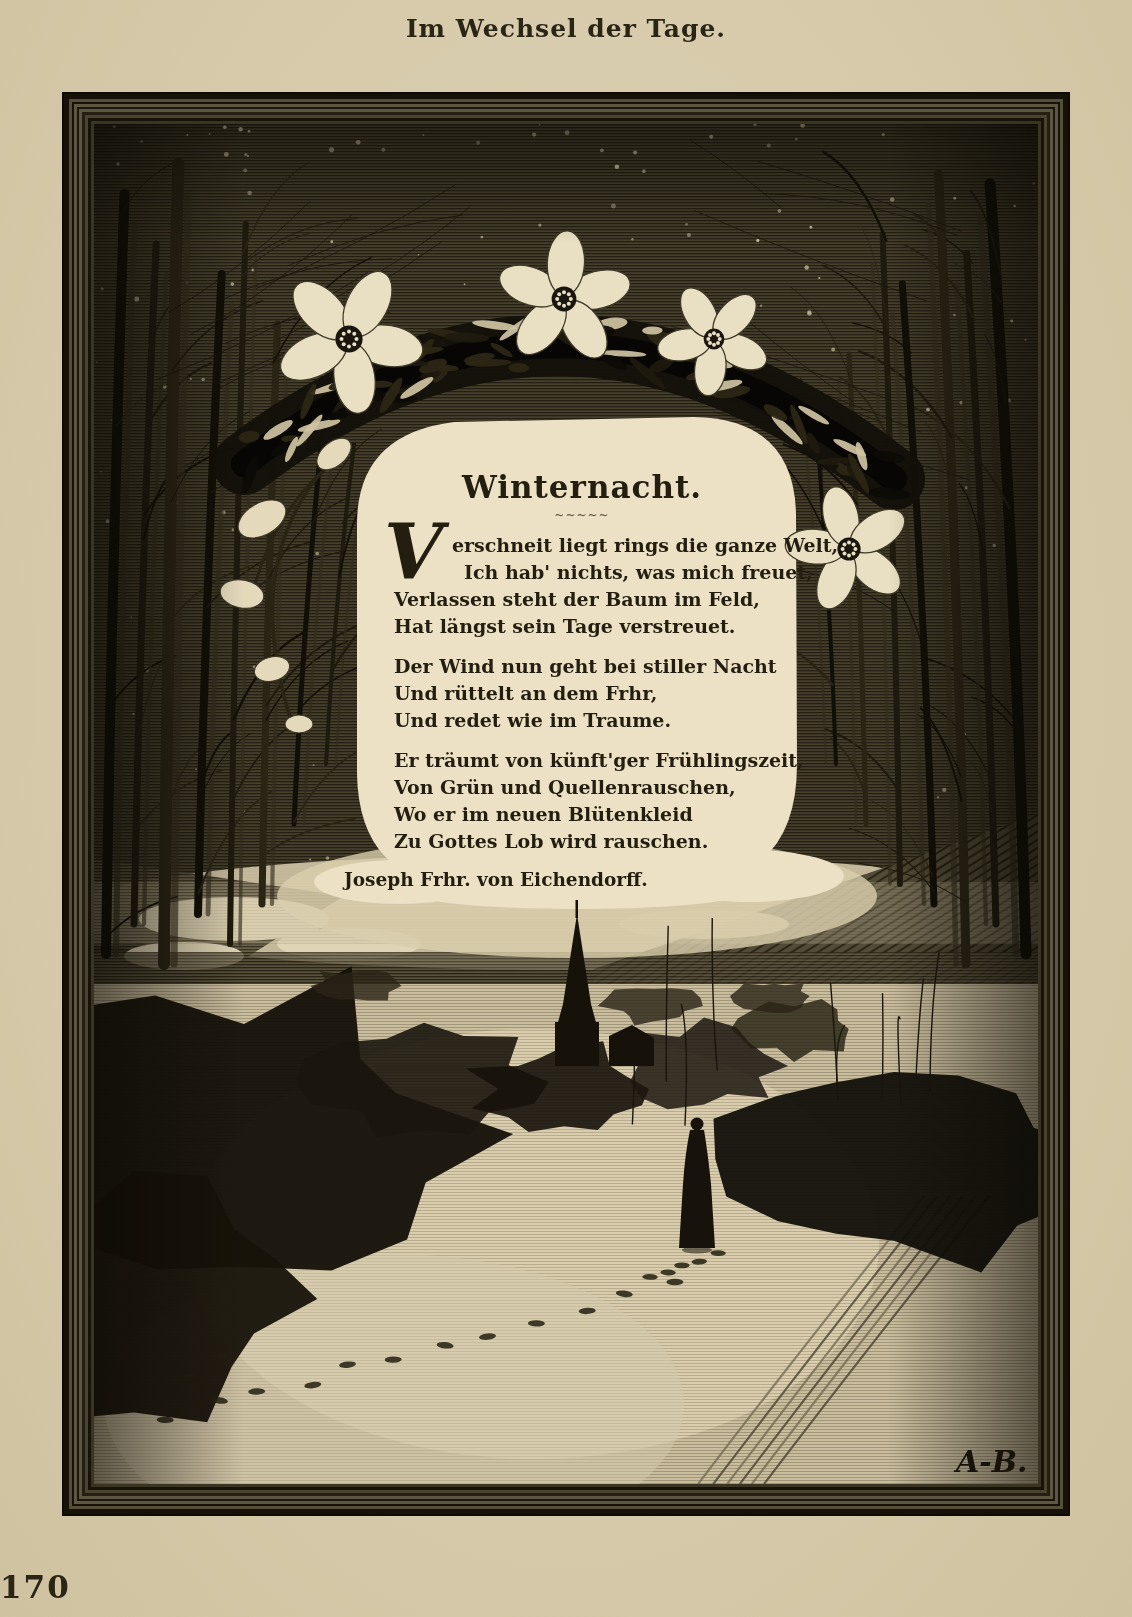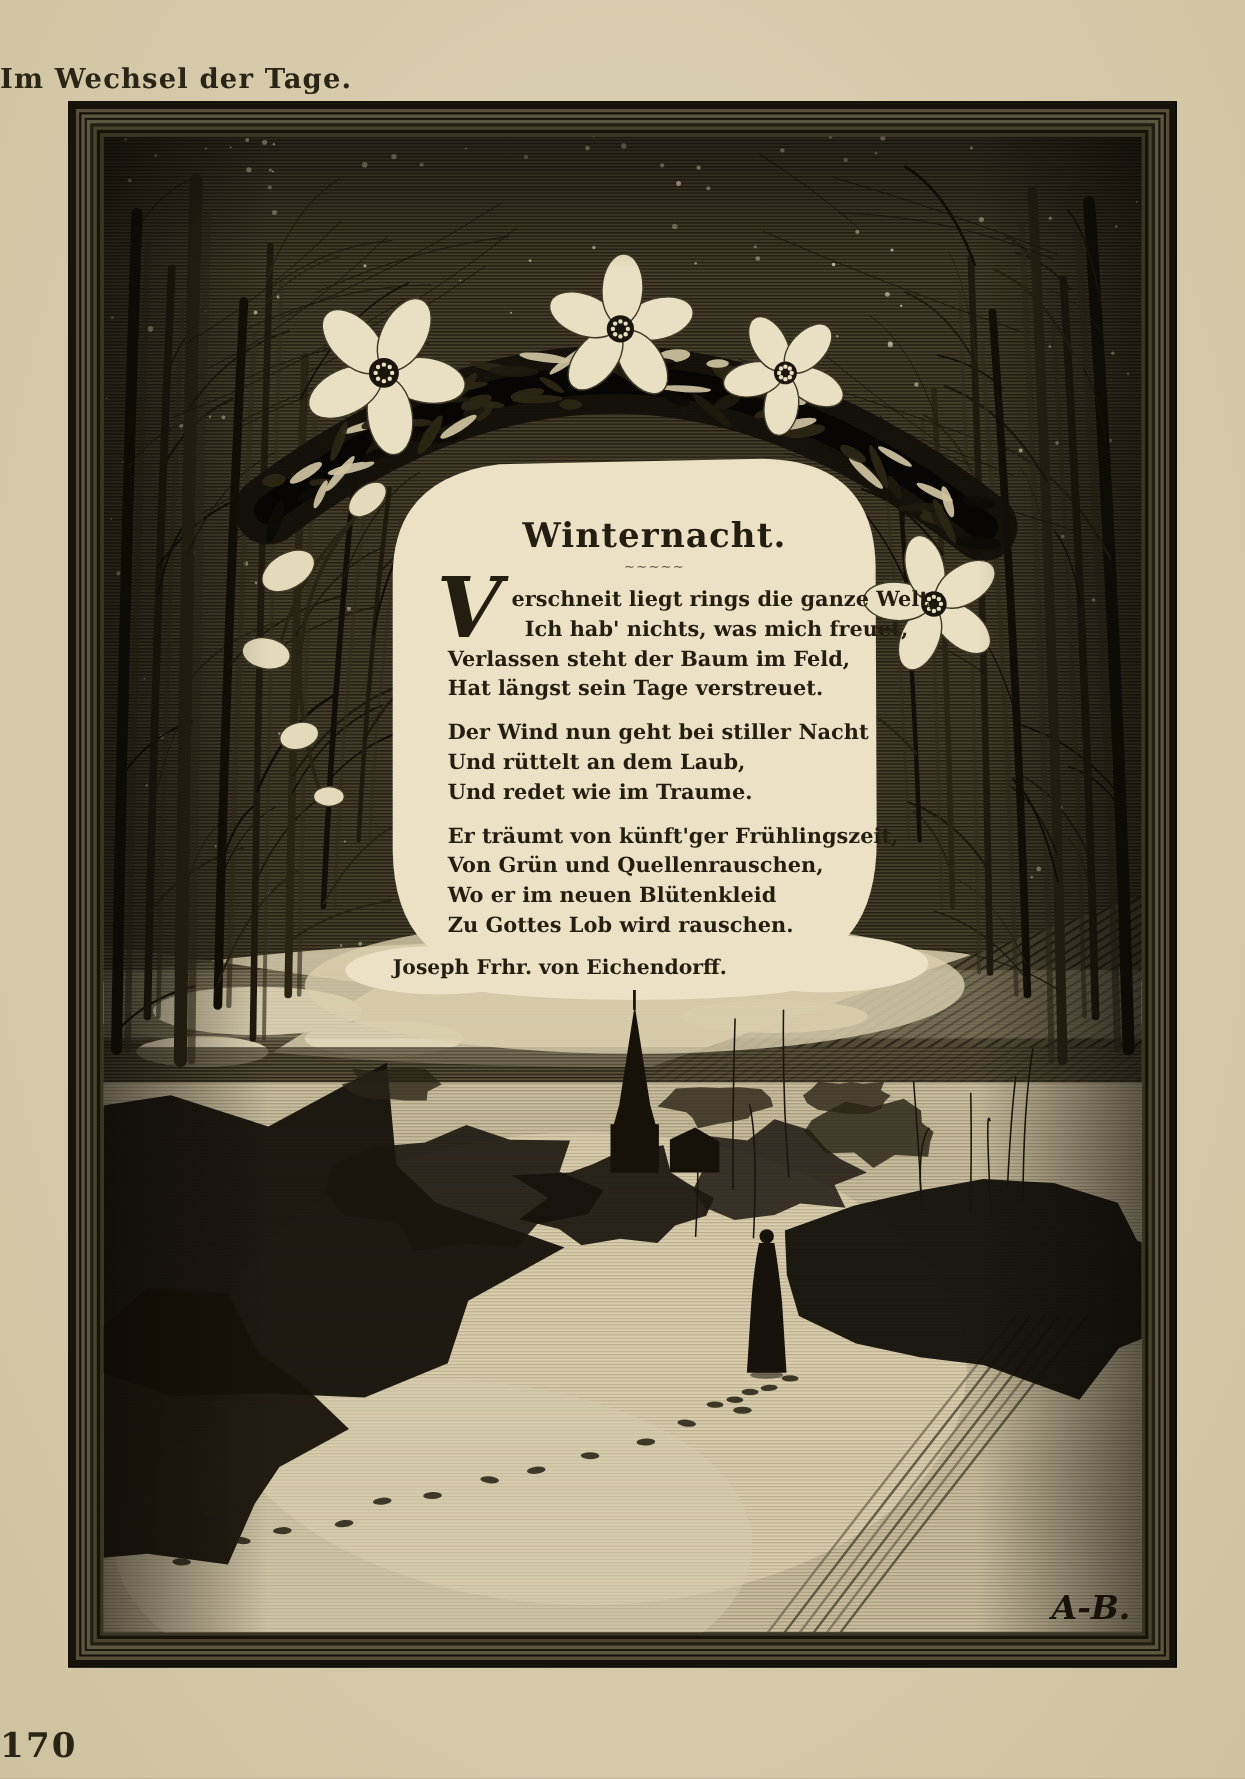--- a/index.html
+++ b/index.html
@@ -1,39 +1,39 @@
 <!DOCTYPE html>
 <html><head>
 <meta charset="utf-8">
 <style>
   html,body{margin:0;padding:0;background:#b9ac8e;}
   .page{position:relative;width:1132px;height:1617px;margin:0 auto;overflow:hidden;
         background:radial-gradient(ellipse at 50% 42%, #dcd1b5 0%, #d7cbac 55%, #cfc2a0 100%);
         font-family:"DejaVu Serif", serif; color:#241e10;}
-  .running-head{position:absolute;top:14px;left:0;right:0;text-align:left;
-        font-size:25px;font-weight:bold;letter-spacing:1px;color:#2b2516;margin-top:43px;}
+  .running-head{position:absolute;top:14px;left:0;right:0;text-align:center;
+        font-size:25px;font-weight:bold;letter-spacing:1px;color:#2b2516;}
   .folio{position:absolute;bottom:12px;left:0;right:0;text-align:left;
         font-size:31px;color:#2b2516;letter-spacing:2px;font-weight:bold;}
   .frame{position:absolute;left:62px;top:92px;width:1004px;height:1420px;
         background:#332d1e;border:2px solid #0e0b06;
         box-shadow:
           inset 0 0 0 5px #16120a,
           inset 0 0 0 8px #554e39,
           inset 0 0 0 10px #16120a,
           inset 0 0 0 13px #5d5640,
           inset 0 0 0 15px #1c170d,
           inset 0 0 0 18px #5d5640,
           inset 0 0 0 21px #241f12,
           inset 0 0 0 24px #4a442f,
           inset 0 0 0 27px #171309,
           inset 0 0 0 30px #3a3422;}
   .scene{position:absolute;left:30px;top:30px;width:944px;height:1360px;overflow:hidden;background:#443e2c;}
   svg{display:block;}
   
-  .poem{position:absolute;left:263px;top:293px;width:476px;height:470px;}
+  .poem{position:absolute;left:250px;top:293px;width:476px;height:470px;}
   .poem-title{margin:52px 0 0 0;text-align:center;font-size:31px;font-weight:bold;letter-spacing:1px;}
   .ornament{text-align:center;font-size:12px;letter-spacing:1px;color:#5a5140;margin:3px 0 10px;}
   .stanza{margin:0 0 13px 50px;font-size:19px;line-height:27px;font-weight:bold;white-space:nowrap;}
   .s1{position:relative;}
   .initial{position:absolute;left:-10px;top:-12px;font-size:76px;line-height:66px;
            font-style:italic;font-weight:bold;color:#241e10;}
   .s1 .l1{padding-left:58px;}
   .s1 .l2{padding-left:70px;}
   .attribution{text-align:left;margin:14px 18px 0 0;font-size:18.5px;font-weight:bold;}
 </style>
@@ -592,21 +592,21 @@
         <div class="ornament">~~~~~</div>
         <div class="stanza s1">
           <span class="initial">V</span>
           <div class="line l1">erschneit liegt rings die ganze Welt,</div>
           <div class="line l2">Ich hab' nichts, was mich freuet,</div>
           <div class="line">Verlassen steht der Baum im Feld,</div>
           <div class="line">Hat längst sein Tage verstreuet.</div>
         </div>
         <div class="stanza">
           <div class="line">Der Wind nun geht bei stiller Nacht</div>
-          <div class="line">Und rüttelt an dem Laub,</div>
+          <div class="line">Und rüttelt an dem Frhr,</div>
           <div class="line">Und redet wie im Traume.</div>
         </div>
         <div class="stanza">
           <div class="line">Er träumt von künft'ger Frühlingszeit,</div>
           <div class="line">Von Grün und Quellenrauschen,</div>
           <div class="line">Wo er im neuen Blütenkleid</div>
           <div class="line">Zu Gottes Lob wird rauschen.</div>
         </div>
         <div class="attribution">Joseph Frhr. von Eichendorff.</div>
       </div>

